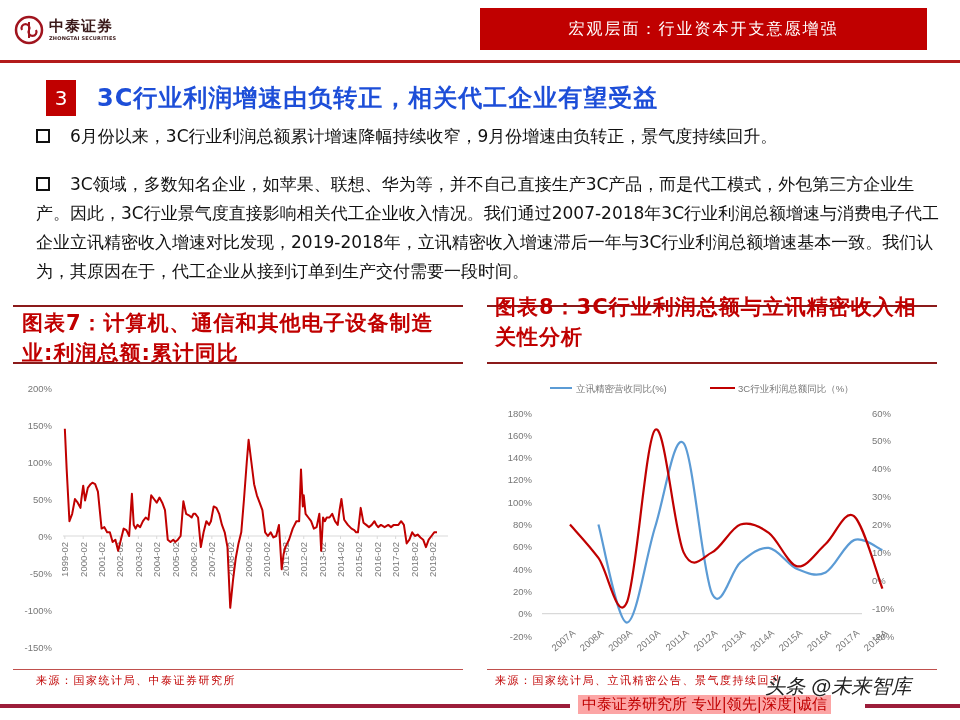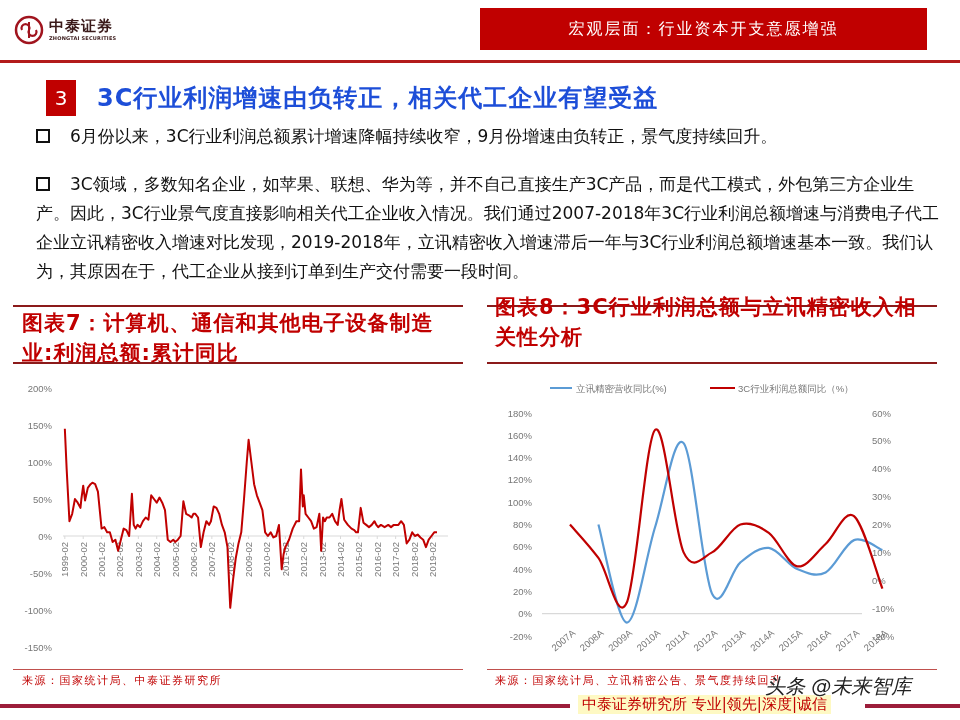--- a/index.html
+++ b/index.html
@@ -40,26 +40,26 @@
 
   
   #chart7 { left: 0; top: 370px; width: 470px; height: 290px; }
   #chart8 { left: 480px; top: 370px; width: 470px; height: 290px; }
   .tick { font-family: "Liberation Sans", sans-serif; font-size: 9.5px; fill: #777; }
 
   
   .src-rule { height: 1px; background: #c0504d; }
   .source { font-size: 11px; color: #c00000; letter-spacing: 1.5px; }
   #src7-rule { left: 13px; top: 669px; width: 450px; }
-  #src7 { left: 22px; top: 673px; text-align: center; }
+  #src7 { left: 36px; top: 673px; text-align: center; }
   #src8-rule { left: 487px; top: 669px; width: 450px; }
   #src8 { left: 495px; top: 673px; }
   #footer-line-l2 { left: 0; top: 704px; width: 570px; height: 4px; background: #9c1d3a; }
   #footer-line-r { left: 865px; top: 704px; width: 95px; height: 4px; background: #9c1d3a; }
-  #footer-text { left: 578px; top: 695px; font-size: 15px; color: #c00000; background: #fef9c3; padding: 0 4px; white-space: nowrap; }
+  #footer-text { left: 578px; top: 695px; font-size: 15px; color: #c00000; background: #fca5a5; padding: 0 4px; white-space: nowrap; }
   #watermark { left: 765px; top: 673px; font-size: 20px; color: #222; white-space: nowrap; text-shadow: 0 0 2px #fff, 0 0 2px #fff; font-style: italic; }
 </style>
 </head>
 <body>
 
 <div id="logo" class="abs">
   <svg id="logo-mark" viewBox="0 0 30 30">
     <circle cx="15" cy="15" r="13" fill="none" stroke="#a0141e" stroke-width="2.5"></circle>
     <path d="M8 15 a4 4 0 1 1 7 0 a4 4 0 1 0 7 0" fill="none" stroke="#a0141e" stroke-width="2.2"></path>
     <line x1="15" y1="7" x2="15" y2="23" stroke="#a0141e" stroke-width="2"></line>

